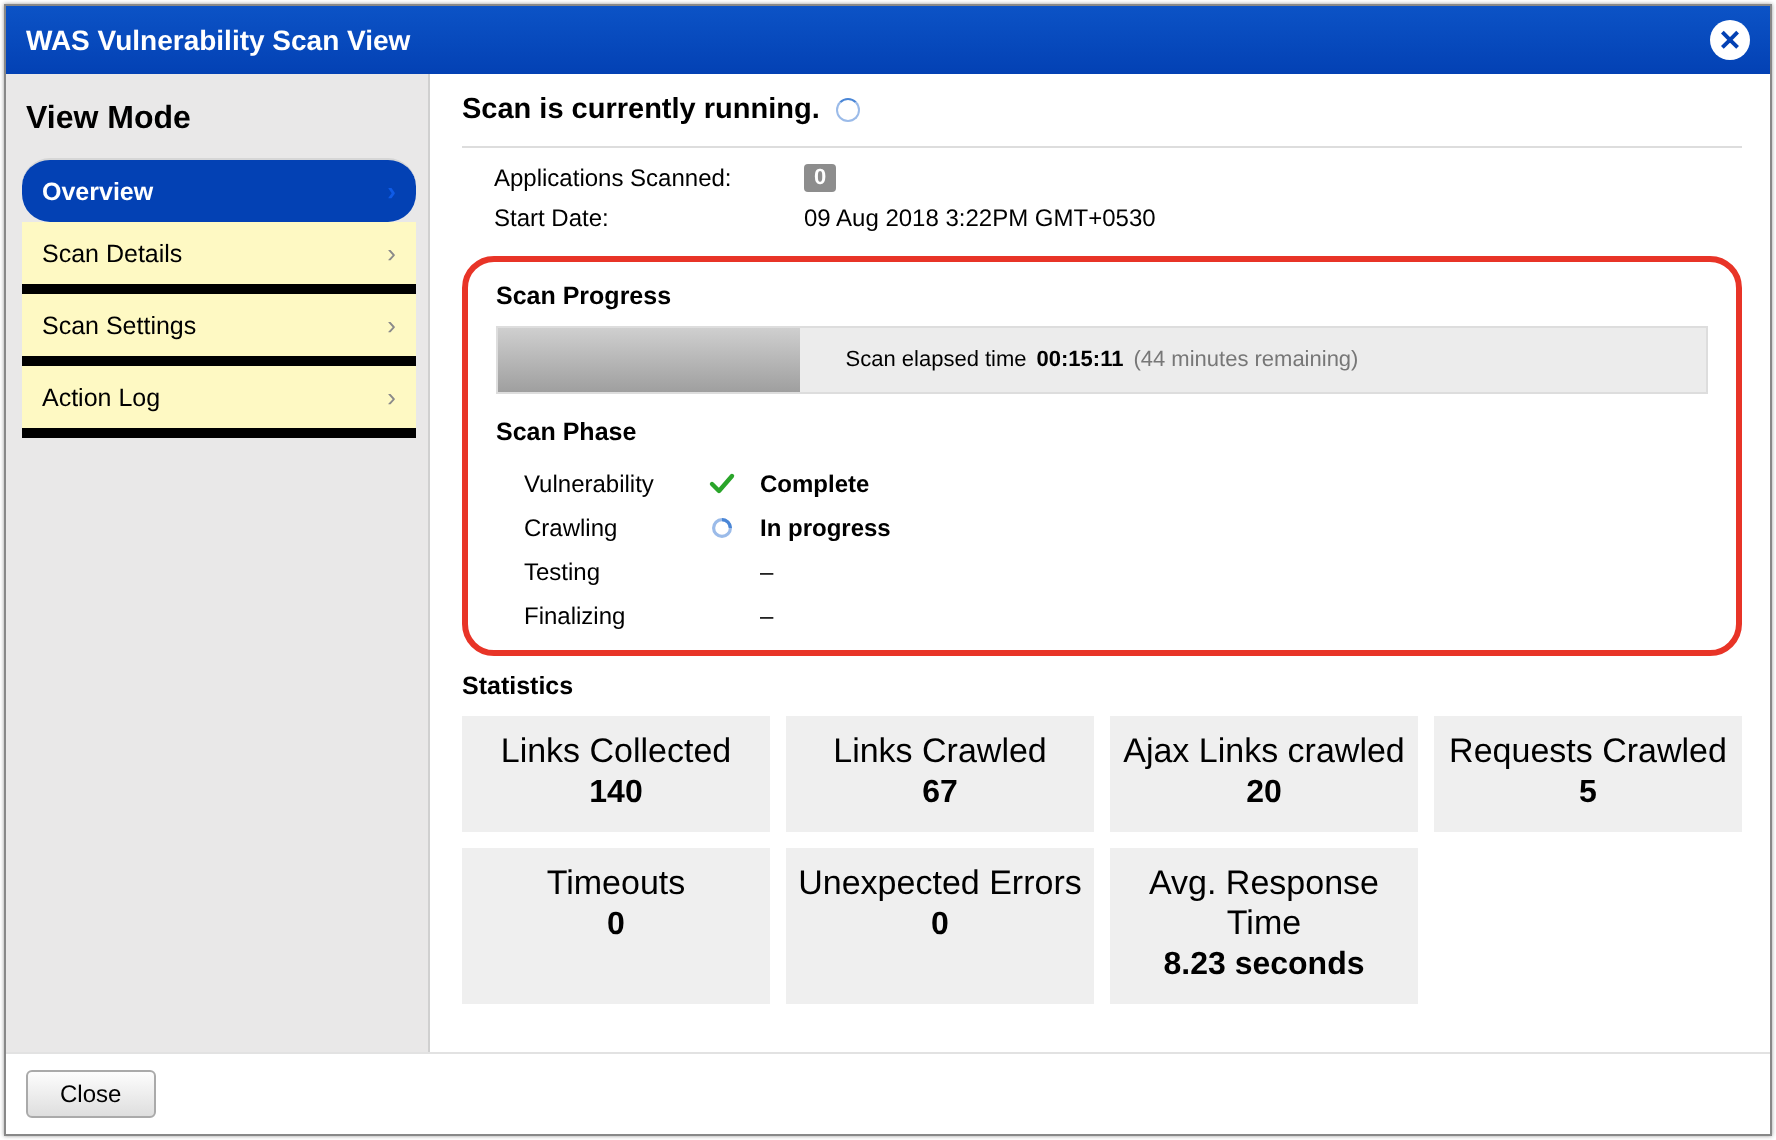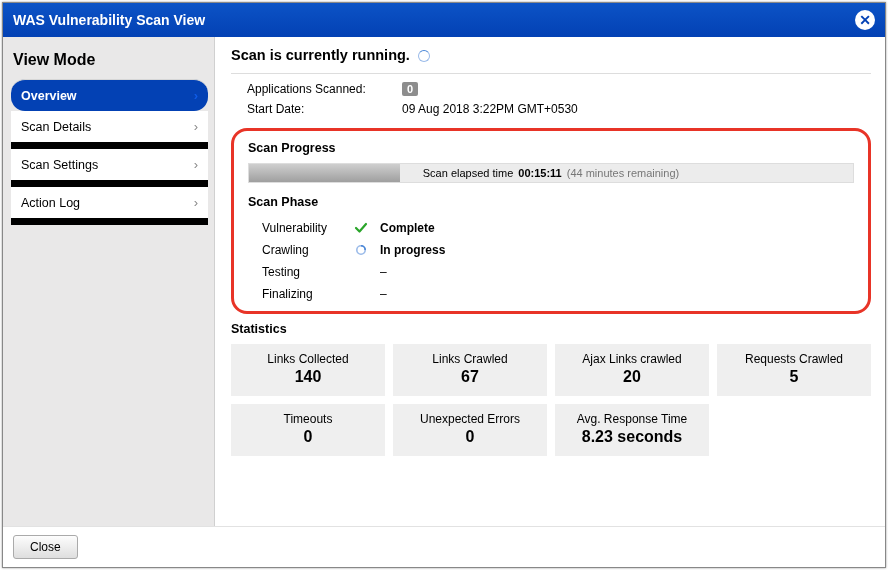--- a/index.html
+++ b/index.html
@@ -61,24 +61,24 @@
     margin: 6px 4px 10px;
     font-size: 16px;
     font-weight: bold;
   }
   .nav-item {
     display: flex;
     align-items: center;
     justify-content: space-between;
     padding: 8px 10px;
     margin: 0 2px;
-    border-bottom: 7px solid #000000;
+    border-bottom: 5px solid #000000;
     cursor: pointer;
     font-size: 12.5px;
-    background: #ffffff;
+    background: #fef9c3;
   }
   .nav-item:first-of-type { border-top: 1px solid #d6d6d6; }
   .nav-item.active {
     background: #0341b4;
     color: #fff;
     border-radius: 14px;
     font-weight: bold;
     border-bottom: none;
   }
   .nav-chev { color: #8a8a8a; font-size: 13px; }
@@ -124,21 +124,21 @@
     padding: 10px 14px 6px;
     margin: 12px 0 6px;
   }
   .sec-title {
     font-weight: bold;
     font-size: 12.5px;
     margin: 0 0 8px;
   }
   .progress-wrap {
     position:relative;
-    height:20px;
+    height:34px;
     background:#ececec;
     border:1px solid #ddd;
     margin-bottom:12px;
   }
   .progress-fill {
     position:absolute;left:0;top:0;bottom:0;
     width:25%;
     background: linear-gradient(#cfcfcf,#9f9f9f);
   }
   .progress-text {
@@ -164,21 +164,21 @@
     display:grid;
     grid-template-columns: repeat(4, 1fr);
     gap:8px;
     margin-top:6px;
   }
   .stat-box {
     background:#efefef;
     text-align:center;
     padding:8px 4px 10px;
   }
-  .stat-box .sl { font-size:12px; margin-bottom:2px; }
+  .stat-box .sl { font-size:17px; margin-bottom:2px; }
   .stat-box .sv { font-size:16px; font-weight:bold; }
 
   .footer {
     border-top: 1px solid #e2e2e2;
     padding: 8px 10px;
   }
   .footer button {
     background: linear-gradient(#fdfdfd,#dedede);
     border:1px solid #aaa;
     border-radius:3px;

